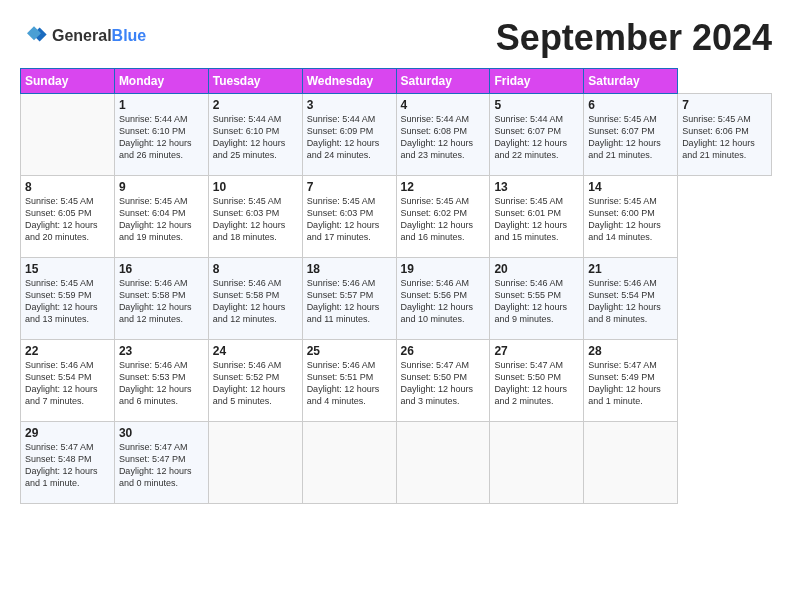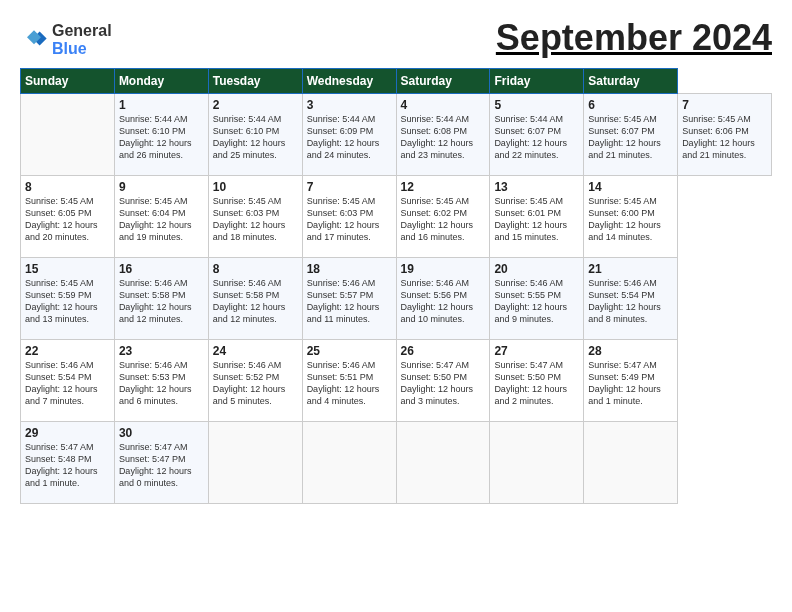--- a/index.html
+++ b/index.html
@@ -21,58 +21,56 @@
       margin-bottom: 10px;
     }
     .logo {
       display: flex;
       align-items: center;
       gap: 4px;
       margin-top: 4px;
     }
     .logo-text {
       display: flex;
-      flex-direction: column;
       line-height: 1.1;
     }
     .logo-general {
       font-size: 16px;
       font-weight: bold;
       color: #333;
     }
     .logo-blue {
       font-size: 16px;
       font-weight: bold;
       color: #3b82f6;
     }
     .logo-icon {
       width: 28px;
       height: 28px;
     }
     .title-block {
       text-align: right;
-      text-decoration: underline;
     }
     .month-title {
       font-size: 36px;
       font-weight: bold;
       color: #222;
       line-height: 1.1;
     }
     .subtitle {
       font-size: 14px;
       color: #444;
     }
     table {
       width: 100%;
       border-collapse: collapse;
       table-layout: fixed;
     }
     thead tr th {
-      background-color: #14532d;
+      background-color: #d946ef;
       color: #fff;
       font-size: 12px;
       font-weight: bold;
       padding: 5px 4px;
       text-align: left;
       border: 1px solid #1a6bbf;
     }
     tbody tr td {
       border: 1px solid #ccc;
       vertical-align: top;

